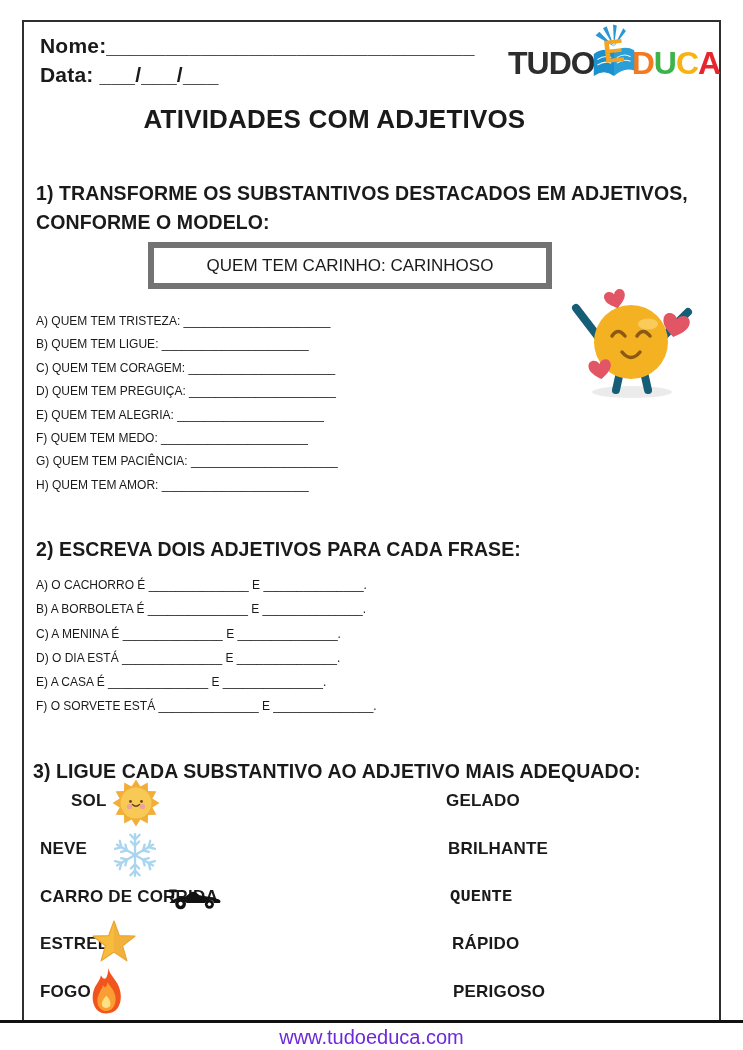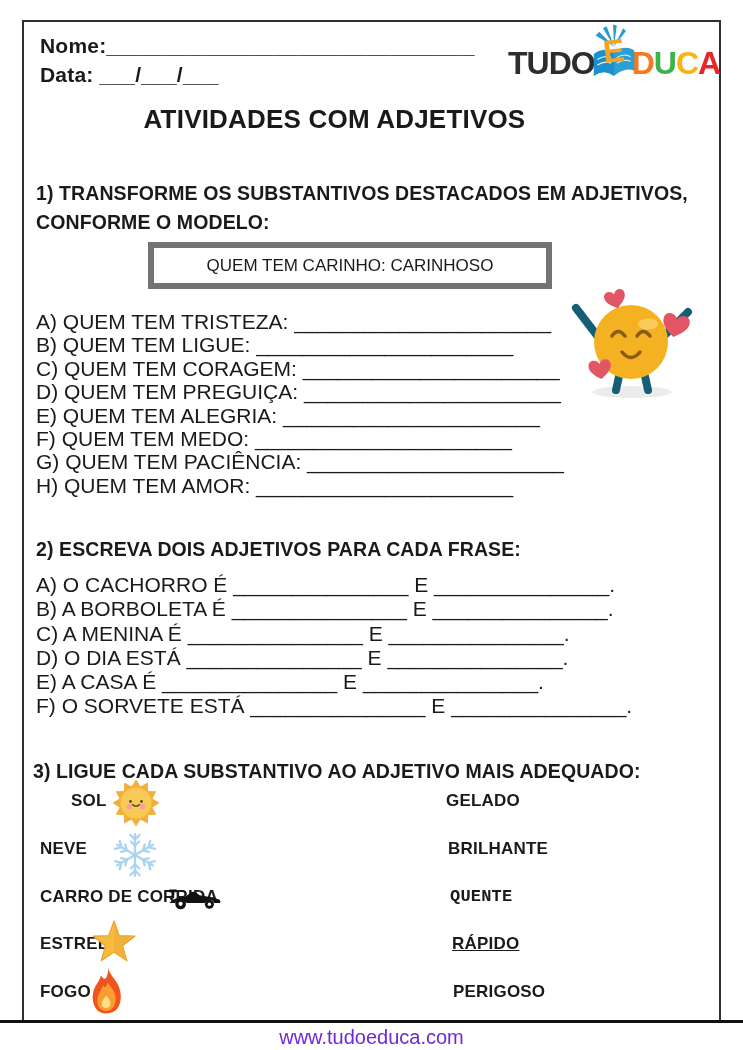--- a/index.html
+++ b/index.html
@@ -22,21 +22,21 @@
   .bookwrap{position:relative;width:46px;height:58px;margin:0 -5px 0 -4px;}
   .bookwrap .eletter{position:absolute;left:12px;top:9px;font-size:32px;font-weight:800;color:#f6a41d;transform:rotate(-6deg);}
   
   .title{left:22px;top:104px;width:625px;text-align:center;font-size:26px;font-weight:800;letter-spacing:.2px;}
   
   .s-head{font-size:19.5px;font-weight:800;line-height:28.5px;letter-spacing:.1px;}
   .s1-head{left:36px;top:169px;width:670px;margin-top:10px;}
   .example-box{left:148px;top:242px;width:404px;height:47px;border:6px solid #737373;box-sizing:border-box;
                display:flex;align-items:center;justify-content:center;font-size:17px;}
   .example-box b{font-weight:400;}
-  .list{font-size:21px;}
+  .list{font-size:12px;}
   .s1-list{left:36px;top:310px;line-height:23.4px;}
   .s2-head{left:36px;top:527px;margin-top:8px;}
   .s2-list{left:36px;top:573px;line-height:24.3px;}
   .s3-head{left:33px;top:757px;width:680px;}
   .match-label{font-size:17px;font-weight:800;letter-spacing:.2px;}
   .footer{left:0;top:1026px;width:743px;text-align:center;font-size:20px;color:#6d28d9;}
 </style>
 </head>
 <body>
 
@@ -130,21 +130,21 @@
 
 <div class="abs match-label" style="left:40px;top:791px;margin-left:31px;">SOL</div>
 <div class="abs match-label" style="left:40px;top:839px;">NEVE</div>
 <div class="abs match-label" style="left:40px;top:887px;">CARRO DE CORRIDA</div>
 <div class="abs match-label" style="left:40px;top:934px;">ESTRELA</div>
 <div class="abs match-label" style="left:40px;top:982px;">FOGO</div>
 
 <div class="abs match-label" style="left:446px;top:791px;">GELADO</div>
 <div class="abs match-label" style="left:448px;top:839px;">BRILHANTE</div>
 <div class="abs match-label" style="left:450px;top:887px;font-family:Liberation Mono, monospace;">QUENTE</div>
-<div class="abs match-label" style="left:452px;top:934px;text-decoration:underline;">RÁPIDO</div>
+<div class="abs match-label" style="left:452px;top:934px;">RÁPIDO</div>
 <div class="abs match-label" style="left:453px;top:982px;">PERIGOSO</div>
 
 <svg class="abs" style="left:112px;top:779px;" width="48" height="48" viewBox="0 0 48 48">
   <polygon fill="#f2ae39" points="47.5,24 40.4,28.4 44.4,35.8 36,36 35.8,44.4 28.4,40.4 24,47.5 19.6,40.4 12.2,44.4 12,36 3.6,35.8 7.6,28.4 0.5,24 7.6,19.6 3.6,12.2 12,12 12.2,3.6 19.6,7.6 24,0.5 28.4,7.6 35.8,3.6 36,12 44.4,12.2 40.4,19.6"></polygon>
   <circle cx="24" cy="24" r="15.5" fill="#f8ca55"></circle>
   <circle cx="17.5" cy="27.5" r="2.6" fill="#f19f9f"></circle>
   <circle cx="30.5" cy="27.5" r="2.6" fill="#f19f9f"></circle>
   <circle cx="18.5" cy="22.5" r="1.4" fill="#5f4a23"></circle>
   <circle cx="29.5" cy="22.5" r="1.4" fill="#5f4a23"></circle>
   <path d="M20.5,25.5 q3.5,3.5 7,0" stroke="#5f4a23" stroke-width="1.6" fill="none" stroke-linecap="round"></path>

